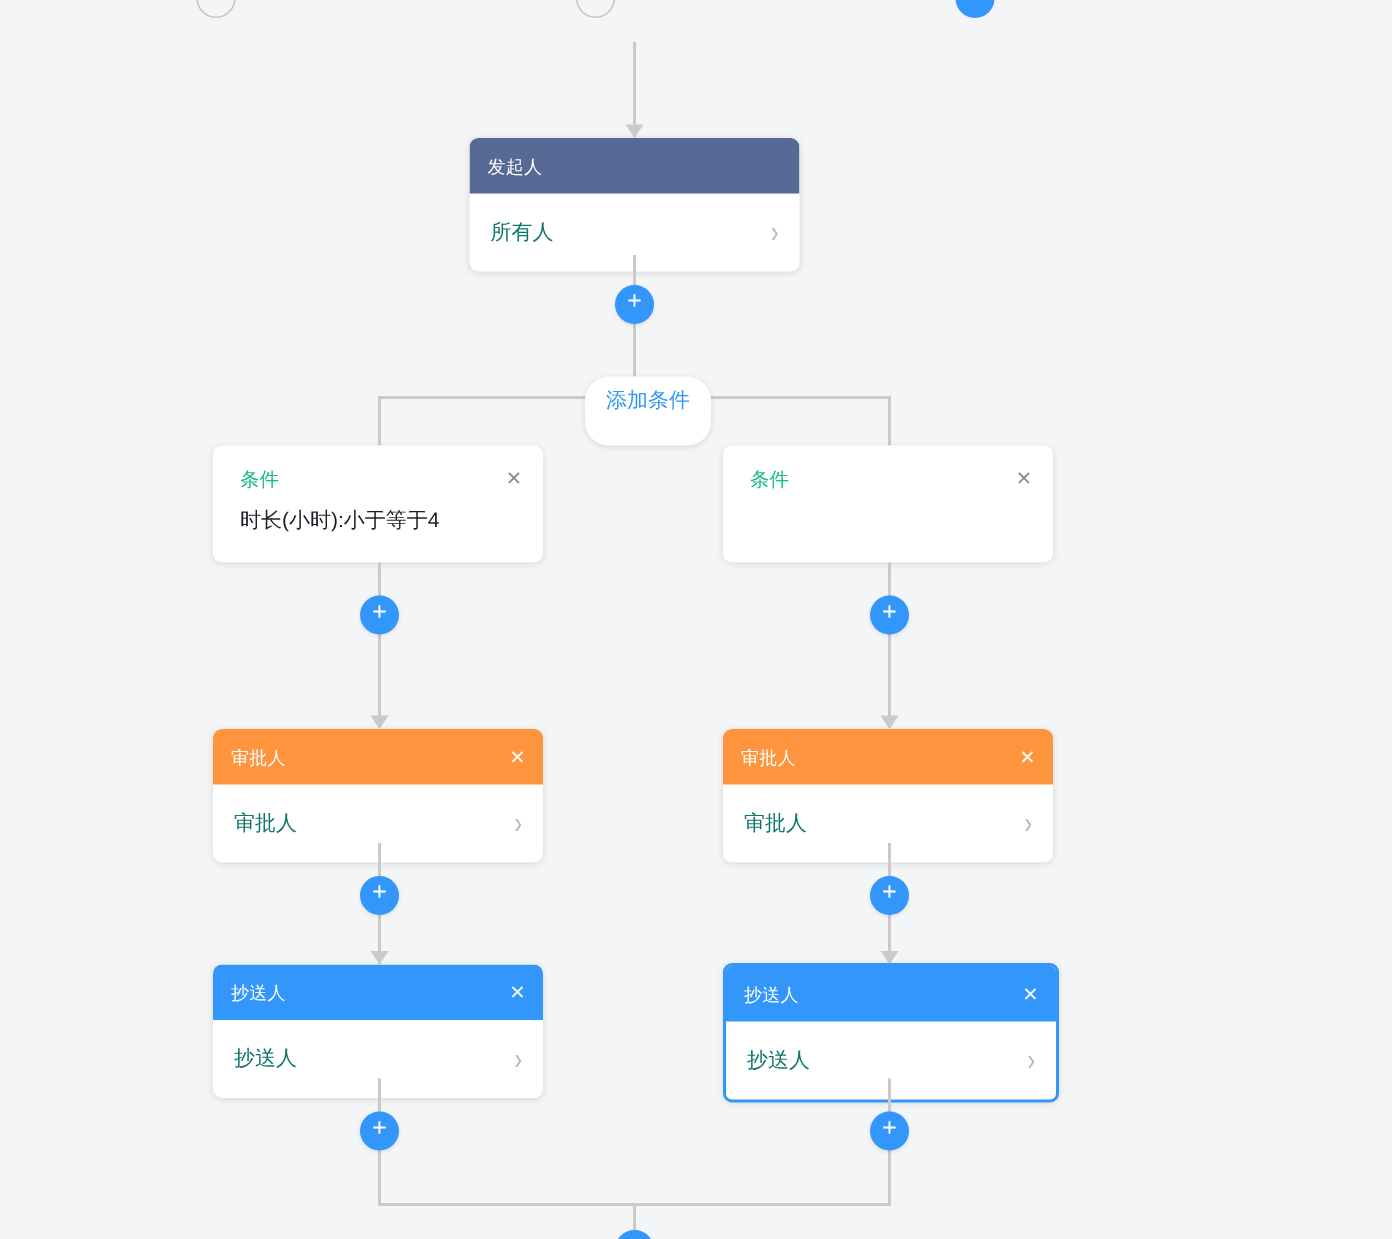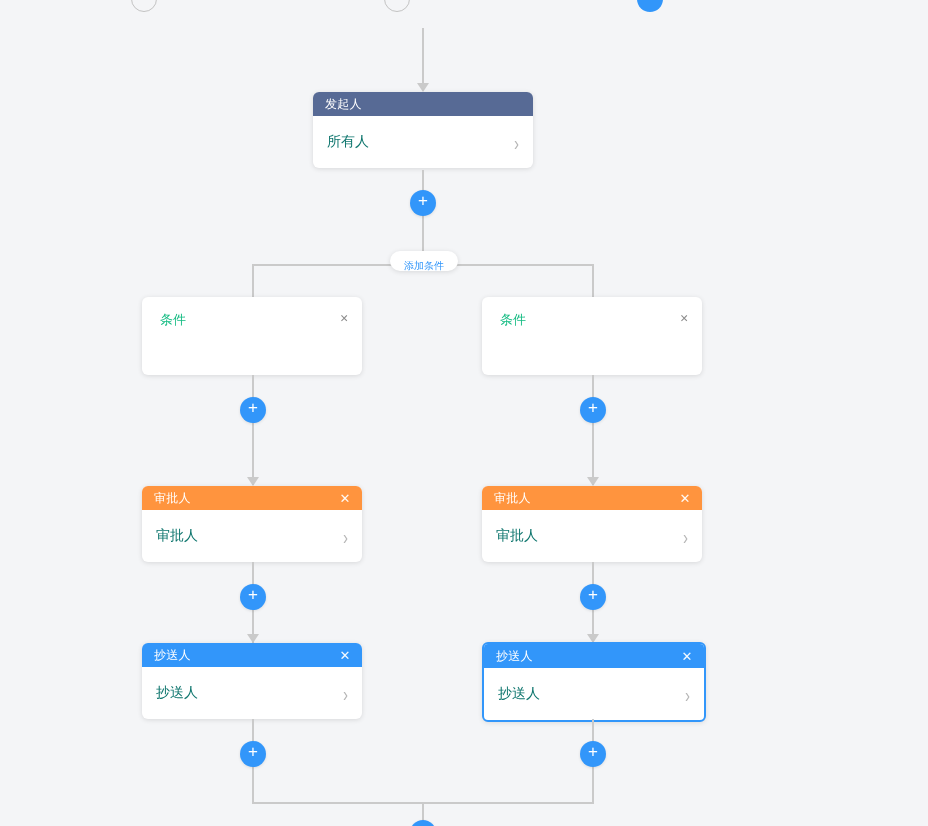--- a/index.html
+++ b/index.html
@@ -50,21 +50,21 @@
     background: #ffffff;
     border-radius: 6px;
     box-shadow: 0 1px 5px 0 rgba(0,0,0,0.12);
     overflow: hidden;
   }
   .node.selected {
     border: 2px solid #3296fa;
     box-shadow: 0 1px 5px 0 rgba(0,0,0,0.10);
   }
   .node-head {
-    height: 24px;
+    height: 37px;
     line-height: 24px;
     padding: 0 10px 0 12px;
     font-size: 12px;
     color: #ffffff;
     display: flex;
     align-items: center;
     justify-content: space-between;
     box-sizing: border-box;
     user-select: none;
   }
@@ -108,21 +108,20 @@
   
   .cond {
     position: absolute;
     width: 220px;
     height: 78px;
     background: #ffffff;
     border-radius: 6px;
     box-shadow: 0 1px 5px 0 rgba(0,0,0,0.12);
     box-sizing: border-box;
     padding: 14px 14px 0 18px;
-    font-family: Liberation Mono, monospace;
   }
   .cond-top {
     display: flex;
     align-items: flex-start;
     justify-content: space-between;
   }
   .cond-label {
     font-size: 13px;
     color: #15bc83;
   }
@@ -152,28 +151,28 @@
     text-align: center;
     cursor: pointer;
     box-shadow: 0 1px 3px rgba(0,0,0,0.10);
     user-select: none;
   }
   .plus span { display: block; margin-top: -1px; font-weight: 300; }
 
   
   .add-cond {
     position: absolute;
-    height: 20px;
+    height: 46px;
     line-height: 30px;
     padding: 0 14px;
     background: #ffffff;
     border-radius: 16px;
     box-shadow: 0 1px 5px 0 rgba(0,0,0,0.12);
     color: #3296fa;
-    font-size: 10px;
+    font-size: 14px;
     cursor: pointer;
     user-select: none;
     white-space: nowrap;
   }
 
   
   .stub-circle {
     position: absolute;
     width: 26px;
     height: 26px;
@@ -222,20 +221,21 @@
     <span>添加条件</span>
   </div>
 
   <div class="vline" style="left:252px; top:264px; height:33px;"></div>
 
   <div class="cond" style="left:142px; top:297px;">
     <div class="cond-top">
       <span class="cond-label">条件</span>
       <span class="cond-close">✕</span>
     </div>
+    <div class="cond-value">时长(小时):小于等于4</div>
   </div>
 
   <div class="vline" style="left:252px; top:375px; height:110px;"></div>
   <div class="arrow-head" style="left:247px; top:477px;"></div>
   <div class="plus" style="left:240px; top:397px;">
     <span>+</span>
   </div>
 
   <div class="node" style="left:142px; top:486px;">
     <div class="node-head approver">

